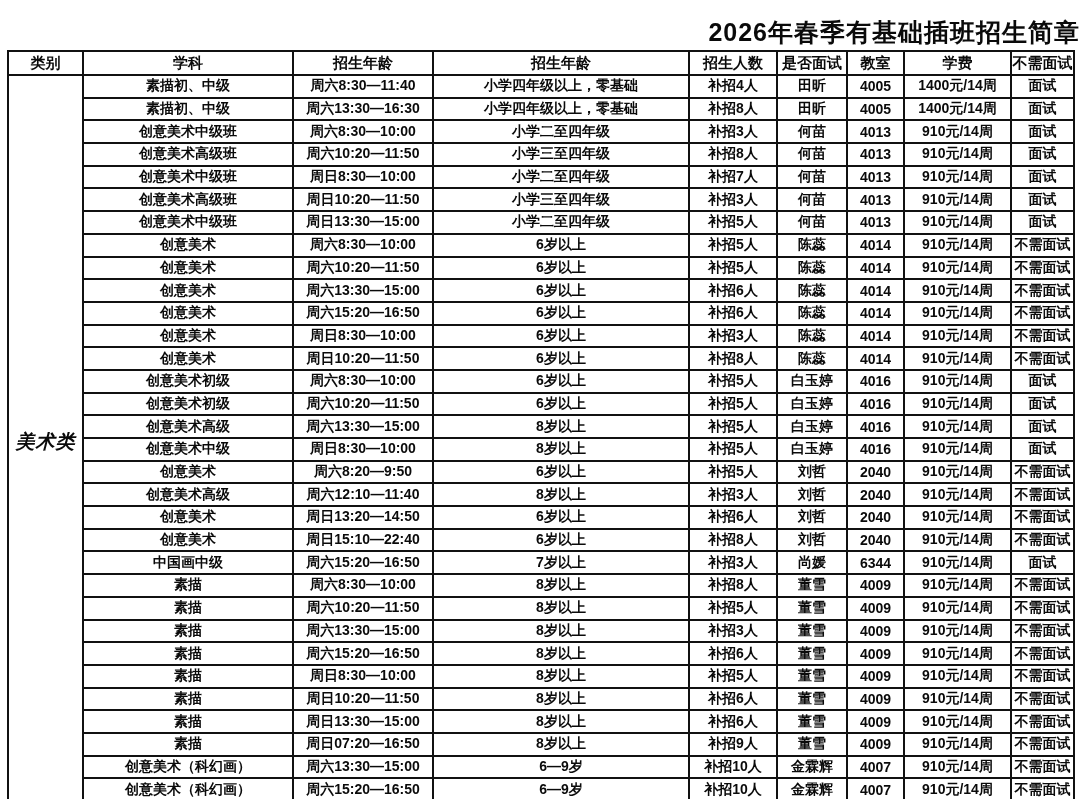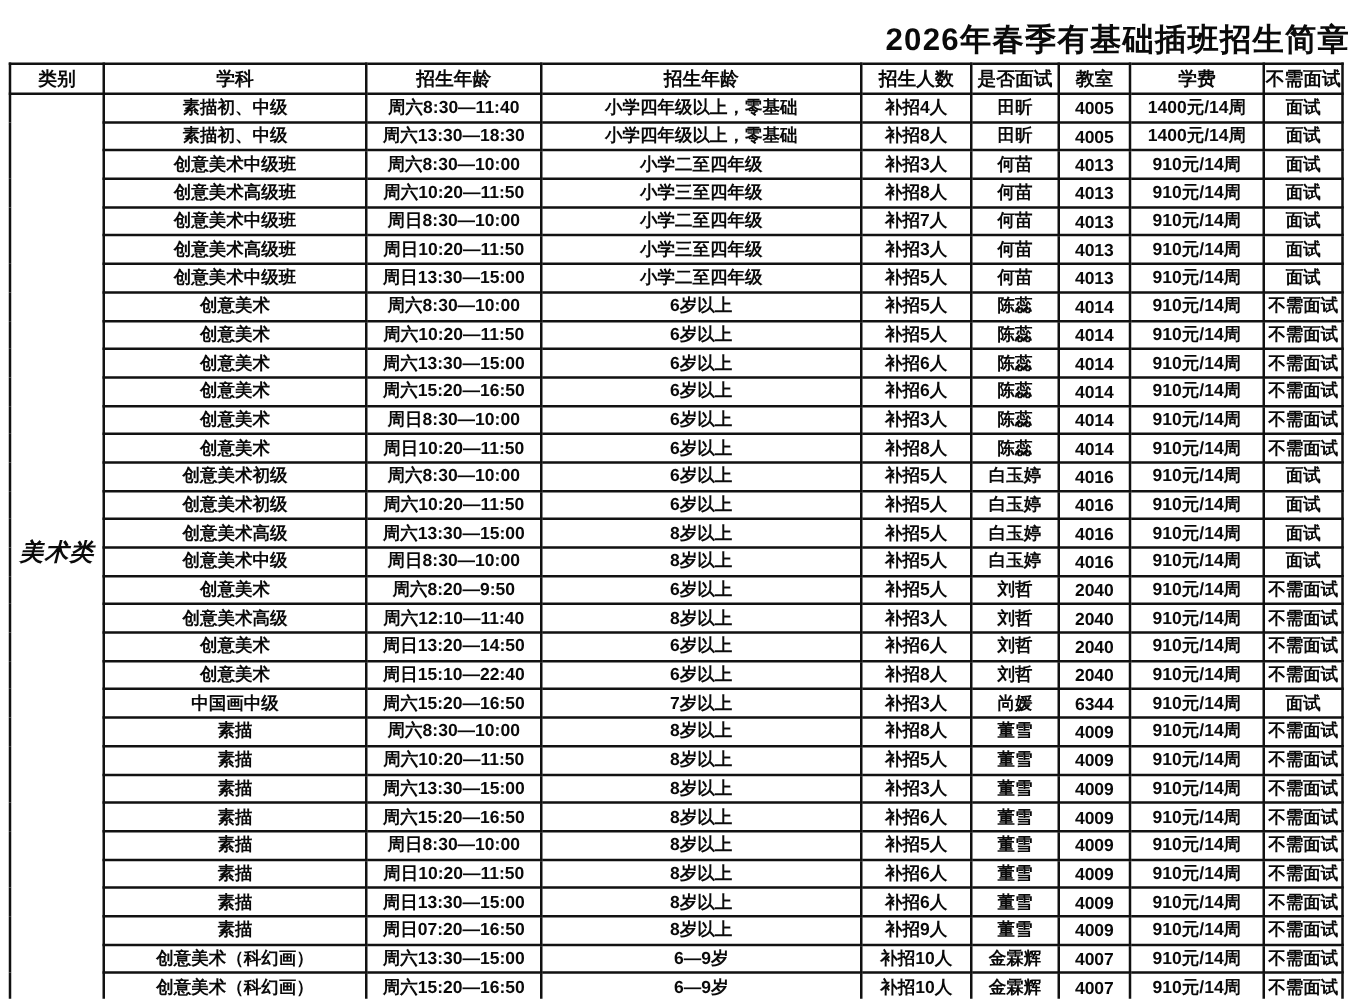--- a/index.html
+++ b/index.html
@@ -80,21 +80,21 @@
         <td>周六8:30—11:40</td>
         <td>小学四年级以上，零基础</td>
         <td>补招4人</td>
         <td>田昕</td>
         <td>4005</td>
         <td>1400元/14周</td>
         <td>面试</td>
       </tr>
       <tr class="data-row">
         <td>素描初、中级</td>
-        <td>周六13:30—18:30</td>
+        <td>周六13:30—16:30</td>
         <td>小学四年级以上，零基础</td>
         <td>补招8人</td>
         <td>田昕</td>
         <td>4005</td>
         <td>1400元/14周</td>
         <td>面试</td>
       </tr>
       <tr class="data-row">
         <td>创意美术中级班</td>
         <td>周六8:30—10:00</td>

